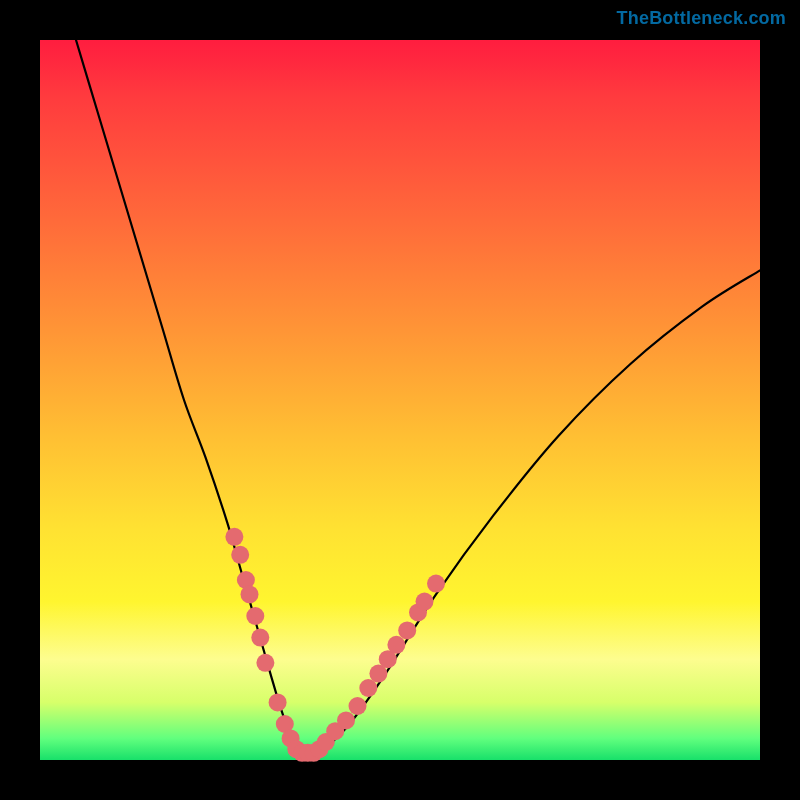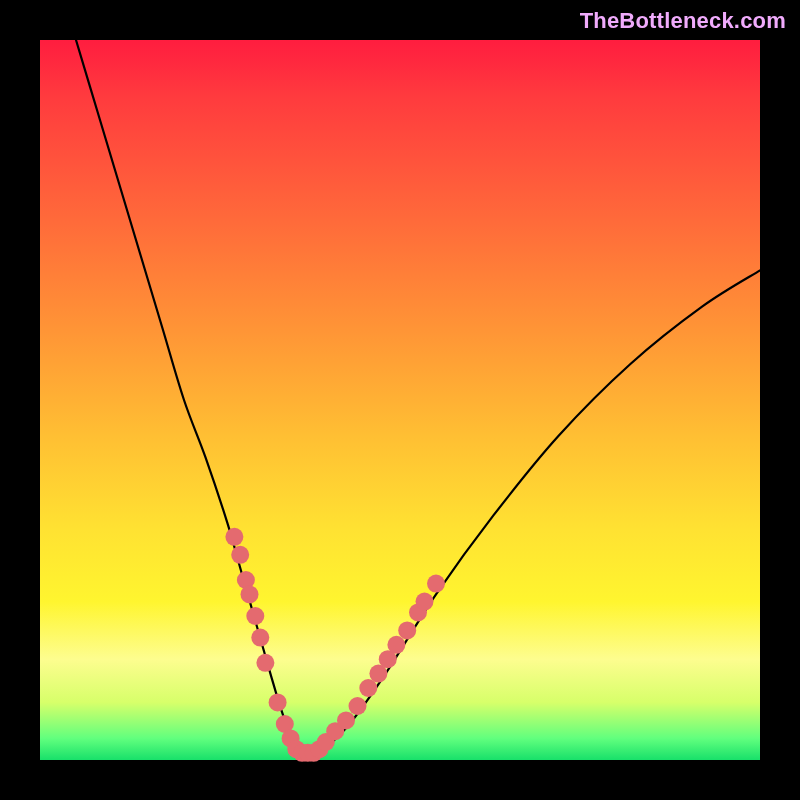--- a/index.html
+++ b/index.html
@@ -38,22 +38,22 @@
       #fdfd8f 86%,
       #d7ff6a 92%,
       #61ff7e 97%,
       #18e06a 100%
     );
   }
   .watermark {
     position: absolute;
     top: 8px;
     right: 14px;
-    color: #f0abfc;
-    font-size: 22px;
+    color: #0369a1;
+    font-size: 18px;
     font-weight: 600;
     letter-spacing: 0.2px;
     user-select: none;
   }
   svg.curve {
     position: absolute;
     left: 0;
     top: 0;
     width: 720px;
     height: 720px;

